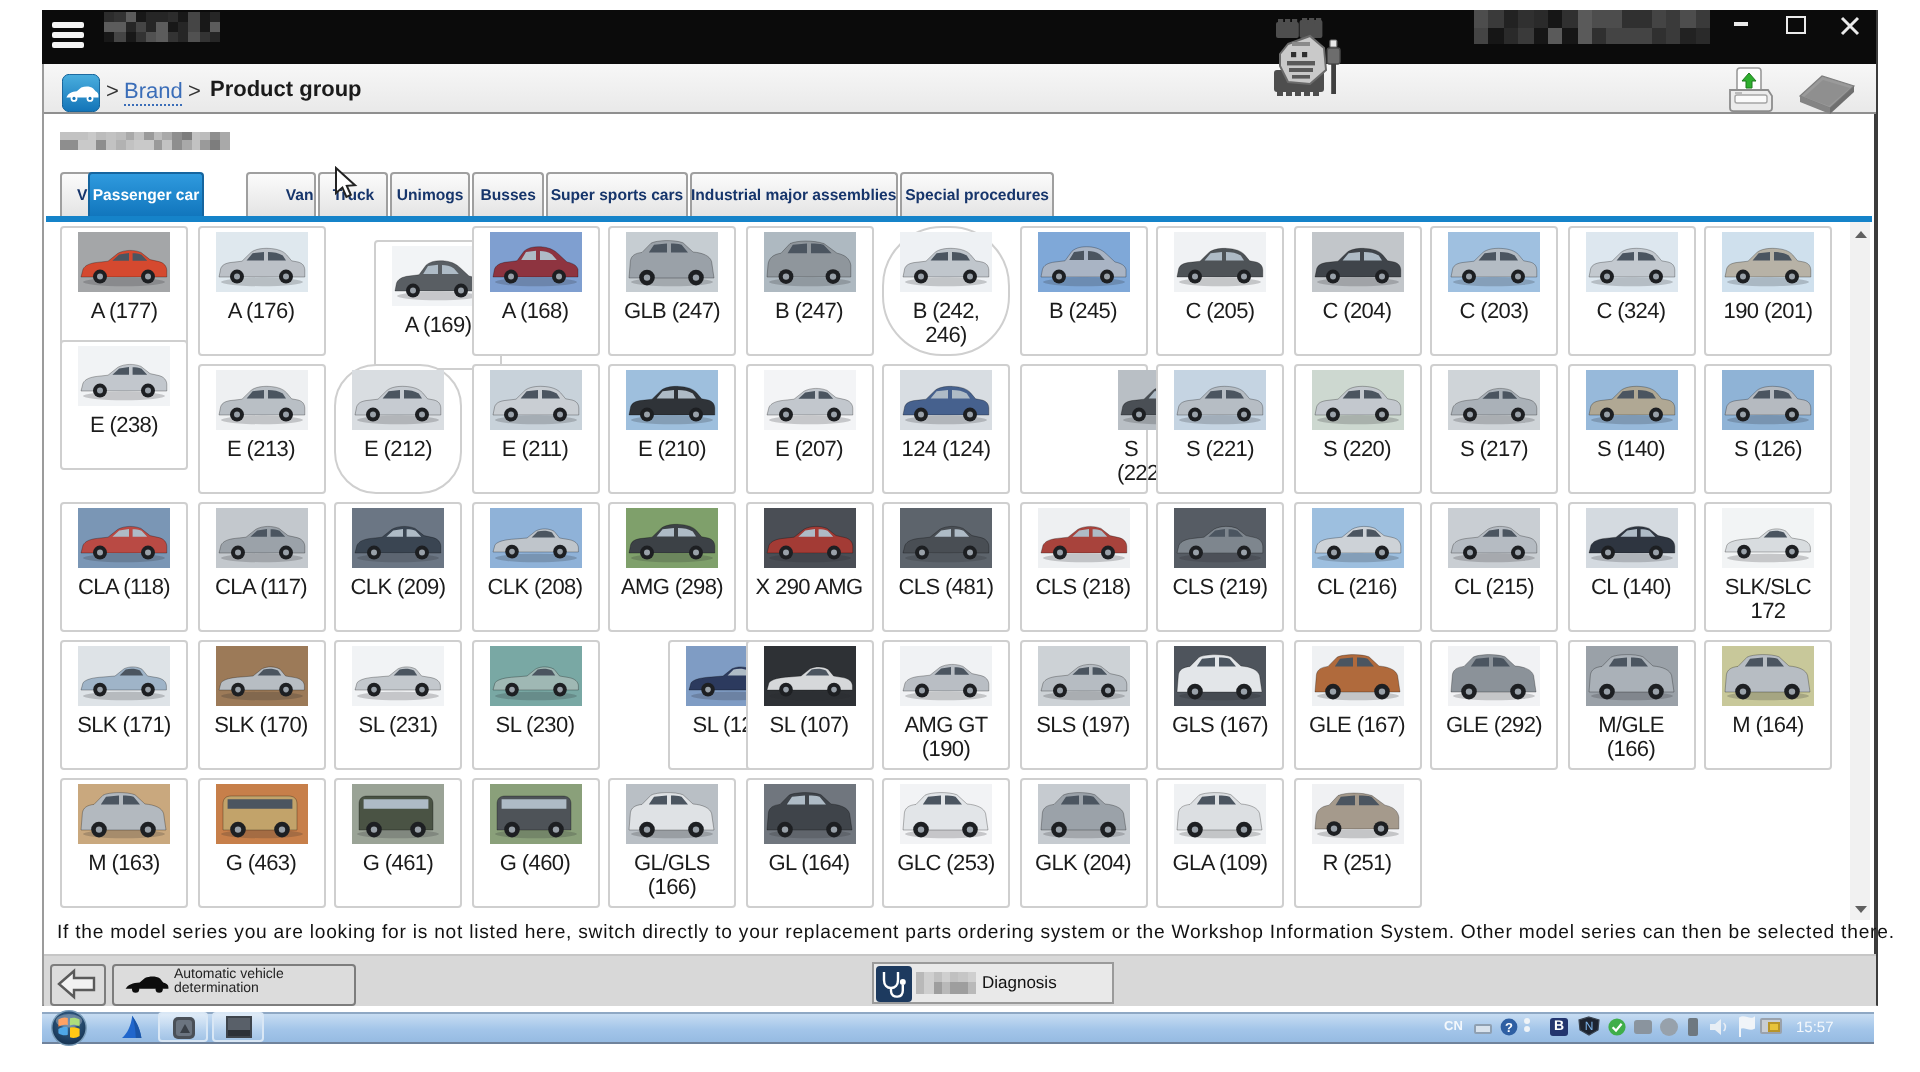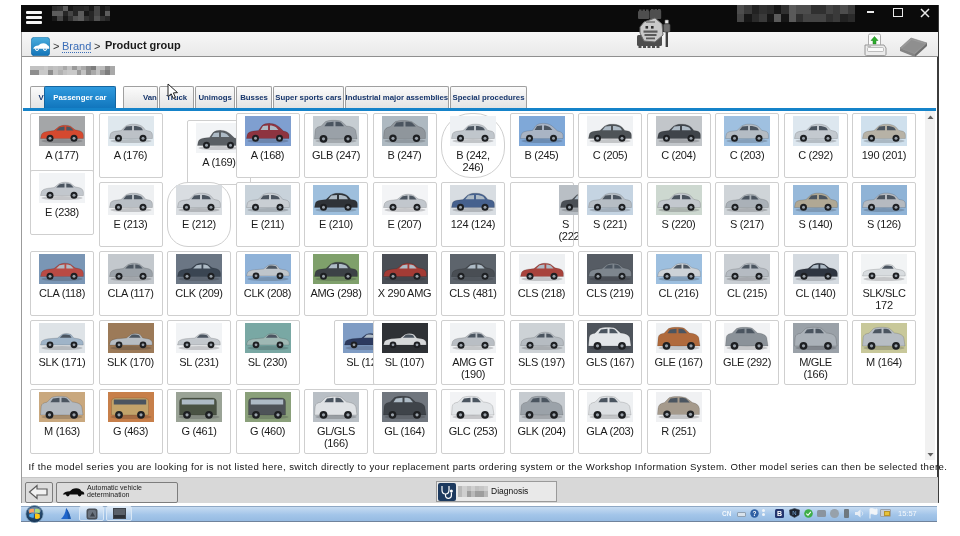--- a/index.html
+++ b/index.html
@@ -173,21 +173,21 @@
     <div style="position:absolute;left:47.2px;top:4.8px;width:5.2px;height:5.2px;background:#9a9a9a;"></div>
     <div style="position:absolute;left:51.9px;top:4.8px;width:5.2px;height:5.2px;background:#c2c2c2;"></div>
     <div style="position:absolute;left:56.7px;top:4.8px;width:5.2px;height:5.2px;background:#8e8e8e;"></div>
     <div style="position:absolute;left:61.4px;top:4.8px;width:5.2px;height:5.2px;background:#a9a9a9;"></div>
     <div style="position:absolute;left:66.1px;top:4.8px;width:5.2px;height:5.2px;background:#c2c2c2;"></div>
     <div style="position:absolute;left:70.8px;top:4.8px;width:5.2px;height:5.2px;background:#9a9a9a;"></div>
     <div style="position:absolute;left:75.6px;top:4.8px;width:5.2px;height:5.2px;background:#7d7d7d;"></div>
     <div style="position:absolute;left:80.3px;top:4.8px;width:5.2px;height:5.2px;background:#a9a9a9;"></div>
   </div>
 <div class="tab" style="left:29.9px;width:30.3px;">VIN</div>
-<div class="tab" style="left:44px;width:72px;background:linear-gradient(#2f9ade,#1176bd);border-color:#15659f;color:#fff;">Passenger car</div>
+<div class="tab" style="left:44px;width:58px;background:linear-gradient(#2f9ade,#1176bd);border-color:#15659f;color:#fff;">Passenger car</div>
 <div class="tab" style="left:122.6px;width:35.2px;text-align:right;">Van</div>
 <div class="tab" style="left:159.1px;width:35.3px;">Truck</div>
 <div class="tab" style="left:195.2px;width:39.8px;">Unimogs</div>
 <div class="tab" style="left:235.8px;width:36.6px;">Busses</div>
 <div class="tab" style="left:273.3px;width:70.4px;">Super sports cars</div>
 <div class="tab" style="left:344.5px;width:104.4px;">Industrial major assemblies</div>
 <div class="tab" style="left:449.7px;width:77.7px;">Special procedures</div>
 <div class="ab" style="left:23px;top:107.5px;width:913px;height:3.2px;background:#1583c9;"></div>
 <svg class="ab" style="left:167px;top:83px;z-index:50;" width="12" height="17" viewBox="0 0 12 17">
     <path d="M1,1 L1,13.5 L4.2,10.8 L6.2,15.4 L8.4,14.4 L6.4,9.9 L10.5,9.6 Z" fill="#fff" stroke="#222" stroke-width="1"></path>
@@ -304,21 +304,21 @@
     </svg><div class="tlab">C (203)</div></div>
 <div class="tile" style="left:783.5px;top:113px;"><svg width="46" height="30" viewBox="0 0 46 30">
       <rect width="46" height="30" fill="#dde7ef"></rect>
       <ellipse cx="23" cy="25" rx="20.5" ry="2.1" fill="rgba(40,40,45,0.22)"></ellipse>
       <path d="M1.5,22.5 L2.2,19 C2.5,17 4,15.8 7,15.3 L13,14.6 L17.5,10.2 C19.5,8.6 23,8 26.5,8.2 C30.5,8.4 33.5,9.4 35.3,11.4 L37.8,14.4 L41,15 C43.3,15.6 44.3,17 44.4,19 L44.4,22.5 Z" fill="#c3c9cf" stroke="rgba(0,0,0,0.28)" stroke-width="0.5"></path>
       <path d="M18.3,10.6 L15.3,14.2 L24,14.2 L24,10 Z M26,10 L26,14.2 L35,14.2 L33.4,11.8 C31.5,10.5 28.8,10 26,10 Z" fill="#4b5560"></path>
       <circle cx="10.5" cy="22.3" r="3.5" fill="#1d1f22"></circle>
       <circle cx="10.5" cy="22.3" r="1.5" fill="#99a1a9"></circle>
       <circle cx="35" cy="22.3" r="3.5" fill="#1d1f22"></circle>
       <circle cx="35" cy="22.3" r="1.5" fill="#99a1a9"></circle>
-    </svg><div class="tlab">C (292)</div></div>
+    </svg><div class="tlab">C (324)</div></div>
 <div class="tile" style="left:852.0px;top:113px;"><svg width="46" height="30" viewBox="0 0 46 30">
       <rect width="46" height="30" fill="#cfe0ed"></rect>
       <ellipse cx="23" cy="25" rx="20.5" ry="2.1" fill="rgba(40,40,45,0.22)"></ellipse>
       <path d="M1.5,22.5 L2.2,19 C2.5,17 4,15.8 7,15.3 L13,14.6 L17.5,10.2 C19.5,8.6 23,8 26.5,8.2 C30.5,8.4 33.5,9.4 35.3,11.4 L37.8,14.4 L41,15 C43.3,15.6 44.3,17 44.4,19 L44.4,22.5 Z" fill="#b7b2a6" stroke="rgba(0,0,0,0.28)" stroke-width="0.5"></path>
       <path d="M18.3,10.6 L15.3,14.2 L24,14.2 L24,10 Z M26,10 L26,14.2 L35,14.2 L33.4,11.8 C31.5,10.5 28.8,10 26,10 Z" fill="#4b5560"></path>
       <circle cx="10.5" cy="22.3" r="3.5" fill="#1d1f22"></circle>
       <circle cx="10.5" cy="22.3" r="1.5" fill="#99a1a9"></circle>
       <circle cx="35" cy="22.3" r="3.5" fill="#1d1f22"></circle>
       <circle cx="35" cy="22.3" r="1.5" fill="#99a1a9"></circle>
     </svg><div class="tlab">190 (201)</div></div>
@@ -794,21 +794,21 @@
     </svg><div class="tlab">GLK (204)</div></div>
 <div class="tile" style="left:578.0px;top:389px;"><svg width="46" height="30" viewBox="0 0 46 30">
       <rect width="46" height="30" fill="#eff1f3"></rect>
       <ellipse cx="23" cy="25" rx="20.5" ry="2.1" fill="rgba(40,40,45,0.22)"></ellipse>
       <path d="M1.5,23 L2.2,14.4 C2.6,11.8 4.6,10.6 8,10.2 L12.5,5.6 C15.5,4 24.5,3.8 28.5,5.4 L33.5,10 C38.5,10.4 42,12 42.8,14.8 L44,23 Z" fill="#dcdfe2" stroke="rgba(0,0,0,0.28)" stroke-width="0.5"></path>
       <path d="M14,6.4 L11.4,10.2 L20.5,10.2 L20.5,5.8 Z M22.5,5.8 L22.5,10.2 L31,10.2 L27.8,6.4 C26,5.9 24.2,5.8 22.5,5.8 Z" fill="#4b5560"></path>
       <circle cx="10.5" cy="22.8" r="3.9" fill="#1d1f22"></circle>
       <circle cx="10.5" cy="22.8" r="1.6" fill="#99a1a9"></circle>
       <circle cx="35" cy="22.8" r="3.9" fill="#1d1f22"></circle>
       <circle cx="35" cy="22.8" r="1.6" fill="#99a1a9"></circle>
-    </svg><div class="tlab">GLA (203)</div></div>
+    </svg><div class="tlab">GLA (109)</div></div>
 <div class="tile" style="left:646.5px;top:389px;"><svg width="46" height="30" viewBox="0 0 46 30">
       <rect width="46" height="30" fill="#f0f1f3"></rect>
       <ellipse cx="23" cy="25" rx="20.5" ry="2.1" fill="rgba(40,40,45,0.22)"></ellipse>
       <path d="M1.5,22.5 L2,16.4 C2.4,13 4.6,11.2 8.5,10.6 L13,5.8 C16.5,4.2 24.5,4 30,5.8 L36.5,10.6 C40.5,11.4 43,13.4 43.4,16.6 L43.4,22.5 Z" fill="#a59a8c" stroke="rgba(0,0,0,0.28)" stroke-width="0.5"></path>
       <path d="M14.4,6.4 L11.8,10.6 L21.5,10.6 L21.5,5.8 Z M23.5,5.8 L23.5,10.6 L33.8,10.6 L29.8,6.4 C27.7,5.9 25.6,5.8 23.5,5.8 Z" fill="#4b5560"></path>
       <circle cx="11" cy="22.3" r="3.7" fill="#1d1f22"></circle>
       <circle cx="11" cy="22.3" r="1.6" fill="#99a1a9"></circle>
       <circle cx="34.5" cy="22.3" r="3.7" fill="#1d1f22"></circle>
       <circle cx="34.5" cy="22.3" r="1.6" fill="#99a1a9"></circle>
     </svg><div class="tlab">R (251)</div></div>

